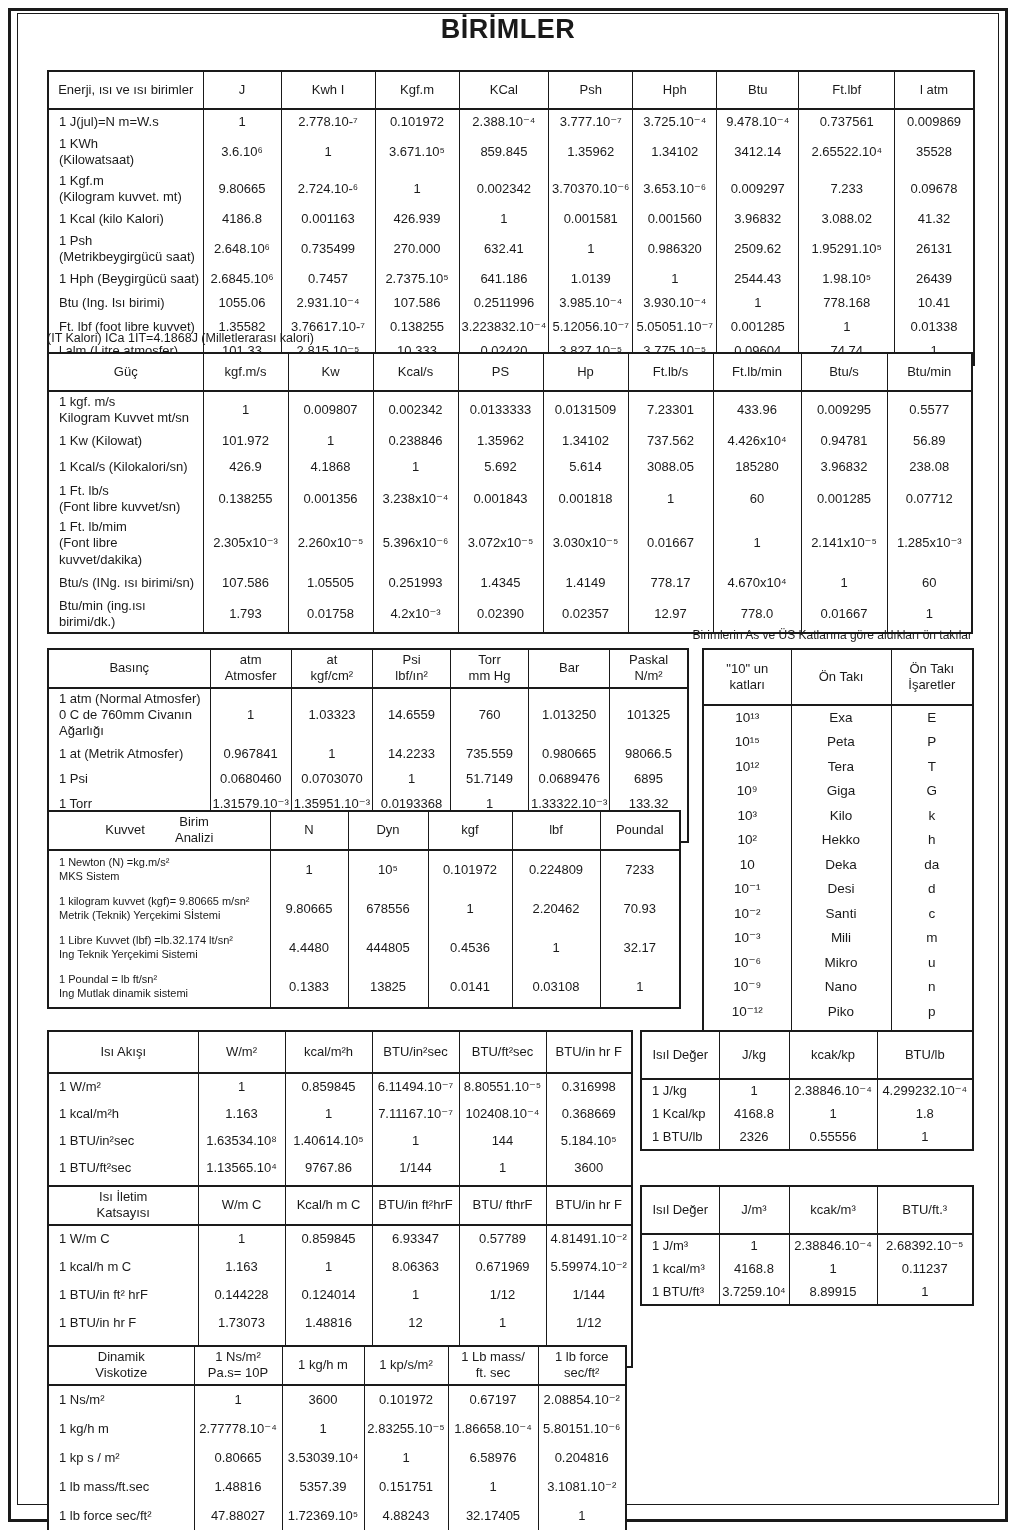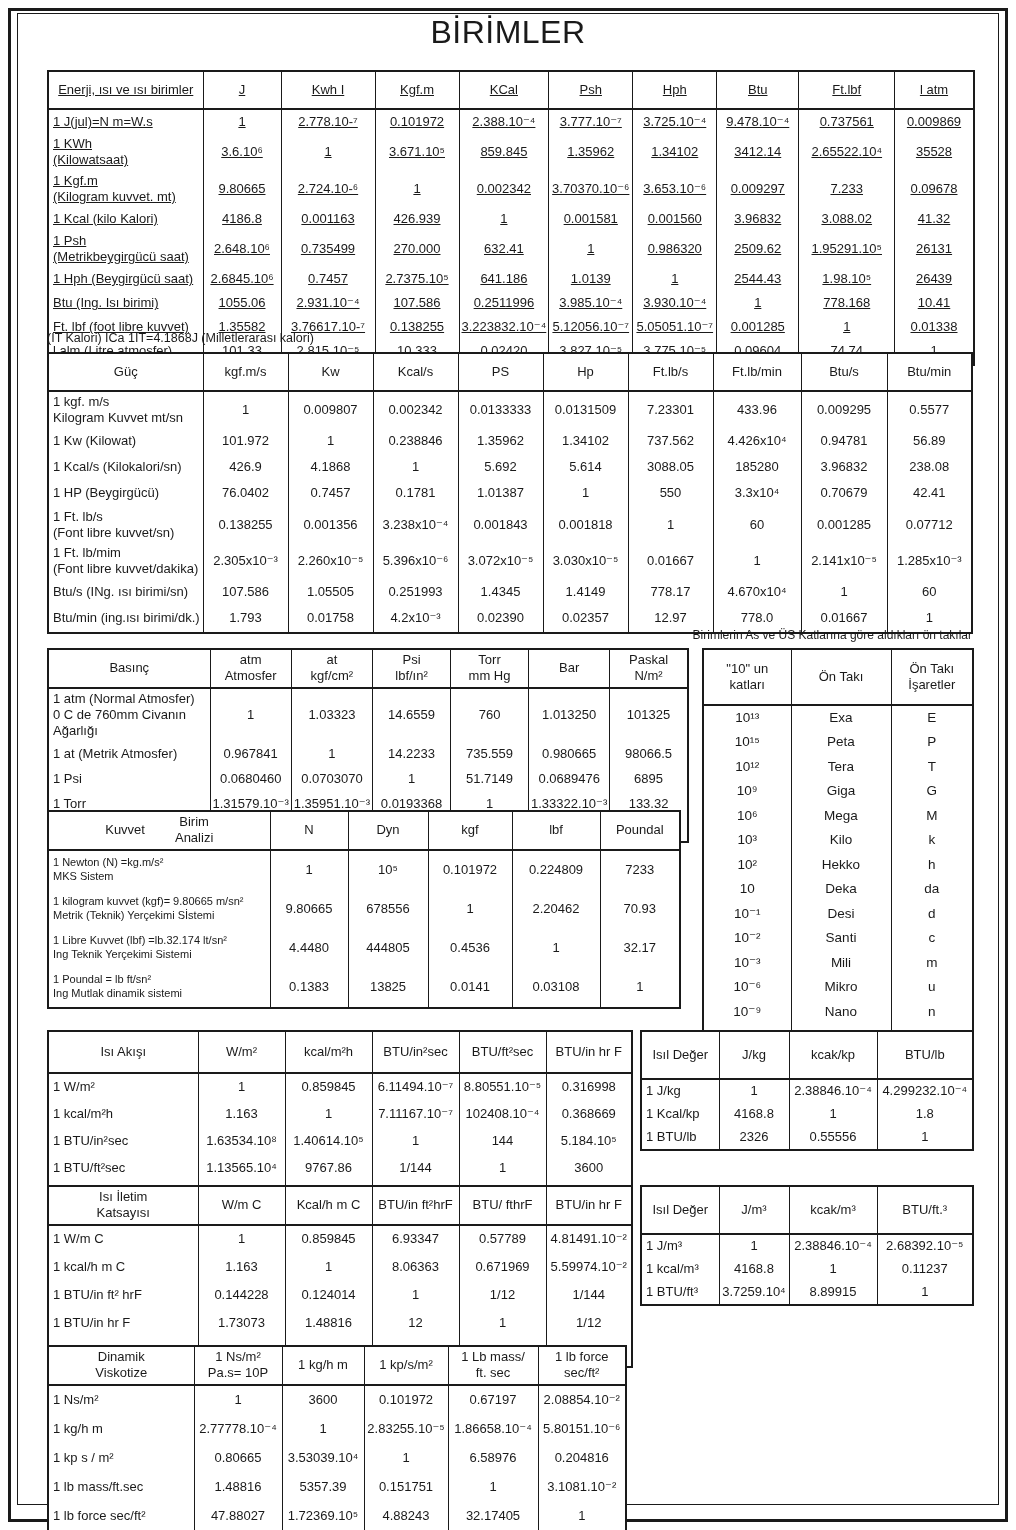--- a/index.html
+++ b/index.html
@@ -3,31 +3,31 @@
 <meta charset="utf-8">
 <style>
   html,body{margin:0;padding:0;}
   body{
     width:1016px;height:1530px;position:relative;background:#ffffff;
     font-family:"Liberation Sans","DejaVu Sans",sans-serif;color:#1a1a1a;
   }
   .frame-outer{position:absolute;left:8px;top:8px;right:8px;bottom:8px;border:3px solid #1a1a1a;}
   .frame-inner{position:absolute;left:17px;top:13px;right:17px;bottom:25px;border:1.5px solid #1a1a1a;}
   .page-title{position:absolute;top:14px;left:0;width:100%;text-align:center;
-    font-size:32px;font-weight:normal;letter-spacing:.5px;}
+    font-size:27px;font-weight:bold;letter-spacing:.5px;}
   .tbl{position:absolute;}
   table.grid{border-collapse:collapse;table-layout:fixed;border:2.5px solid #1a1a1a;background:#fff;}
   .grid th,.grid td{
     border-left:1.5px solid #1a1a1a;font-size:13px;font-weight:normal;
     text-align:center;vertical-align:middle;padding:2px 2px;white-space:pre-line;
     overflow:hidden;line-height:1.25;
   }
   .grid th:first-child,.grid td:first-child{border-left:none;}
   .grid thead th{border-bottom:2px solid #1a1a1a;height:32px;}
-  .grid td.lbl{text-align:left;padding-left:4px;}
+  .grid td.lbl{text-align:left;padding-left:10px;}
   .hsplit{display:flex;align-items:center;justify-content:center;gap:30px;}
   .hsplit span{white-space:pre-line;}
   .note{position:absolute;font-size:12.5px;}
   
   [data-table="energy"] tbody td{height:20px;}
   [data-table="power"] tbody td{height:22px;}
   [data-table="pressure"] tbody td{height:21px;}
   [data-table="prefixes"] thead th{height:50px;}
   [data-table="prefixes"] tbody td{height:20.5px;font-size:13.5px;}
   [data-table="force"] tbody td{height:35px;}
@@ -40,21 +40,21 @@
   [data-table="viscosity"] tbody td{height:25px;}
 </style>
 </head>
 <body>
 
 <div class="frame-outer"></div>
 <div class="frame-inner"></div>
 
 <div class="page-title">BİRİMLER</div>
 
-<div class="tbl" style="left:47px;top:70px;text-decoration:underline;" data-table="energy">
+<div class="tbl" style="left:47px;top:70px;" data-table="energy">
     <table class="grid">
       <colgroup>
         <col style="width: 155px;">
         <col style="width: 78px;">
         <col style="width: 94px;">
         <col style="width: 84px;">
         <col style="width: 88px;">
         <col style="width: 84px;">
         <col style="width: 84px;">
         <col style="width: 82px;">
@@ -251,32 +251,20 @@
           <td class="lbl">1 Kcal/s (Kilokalori/sn)</td>
           <td>426.9</td>
           <td>4.1868</td>
           <td>1</td>
           <td>5.692</td>
           <td>5.614</td>
           <td>3088.05</td>
           <td>185280</td>
           <td>3.96832</td>
           <td>238.08</td>
-        </tr>
-        <tr>
-          <td class="lbl">1 HP (Beygirgücü)</td>
-          <td>76.0402</td>
-          <td>0.7457</td>
-          <td>0.1781</td>
-          <td>1.01387</td>
-          <td>1</td>
-          <td>550</td>
-          <td>3.3x10⁴</td>
-          <td>0.70679</td>
-          <td>42.41</td>
         </tr>
         <tr>
           <td class="lbl">1 Ft. lb/s
 (Font libre kuvvet/sn)</td>
           <td>0.138255</td>
           <td>0.001356</td>
           <td>3.238x10⁻⁴</td>
           <td>0.001843</td>
           <td>0.001818</td>
           <td>1</td>
@@ -439,25 +427,20 @@
           <td>10¹²</td>
           <td>Tera</td>
           <td>T</td>
         </tr>
         <tr>
           <td>10⁹</td>
           <td>Giga</td>
           <td>G</td>
         </tr>
         <tr>
-          <td>10⁶</td>
-          <td>Mega</td>
-          <td>M</td>
-        </tr>
-        <tr>
           <td>10³</td>
           <td>Kilo</td>
           <td>k</td>
         </tr>
         <tr>
           <td>10²</td>
           <td>Hekko</td>
           <td>h</td>
         </tr>
         <tr>

